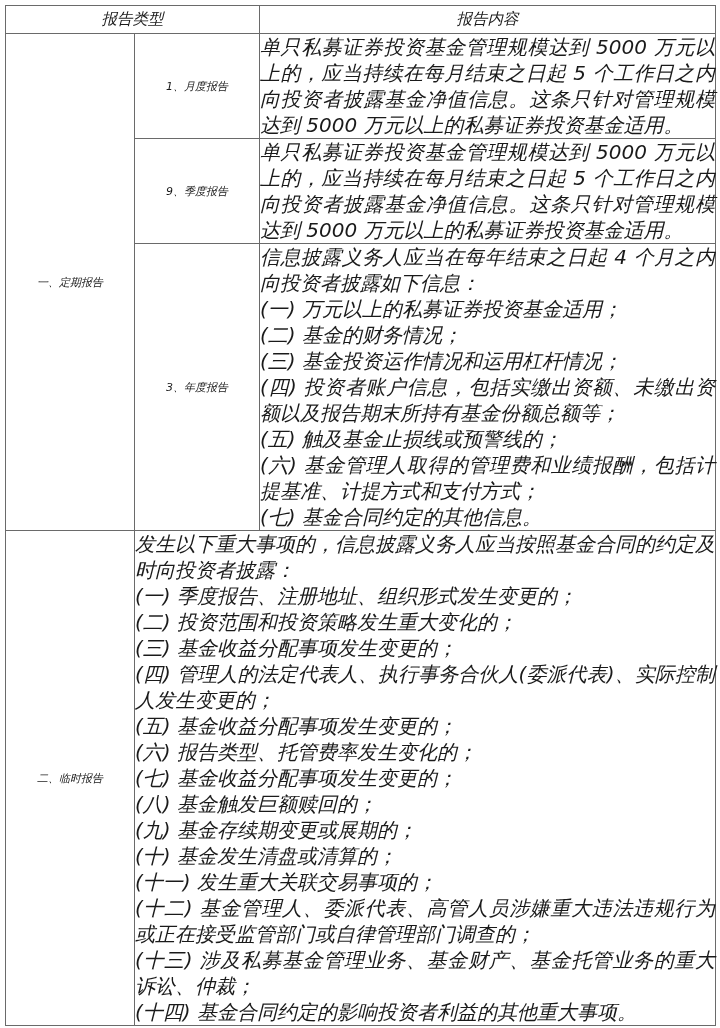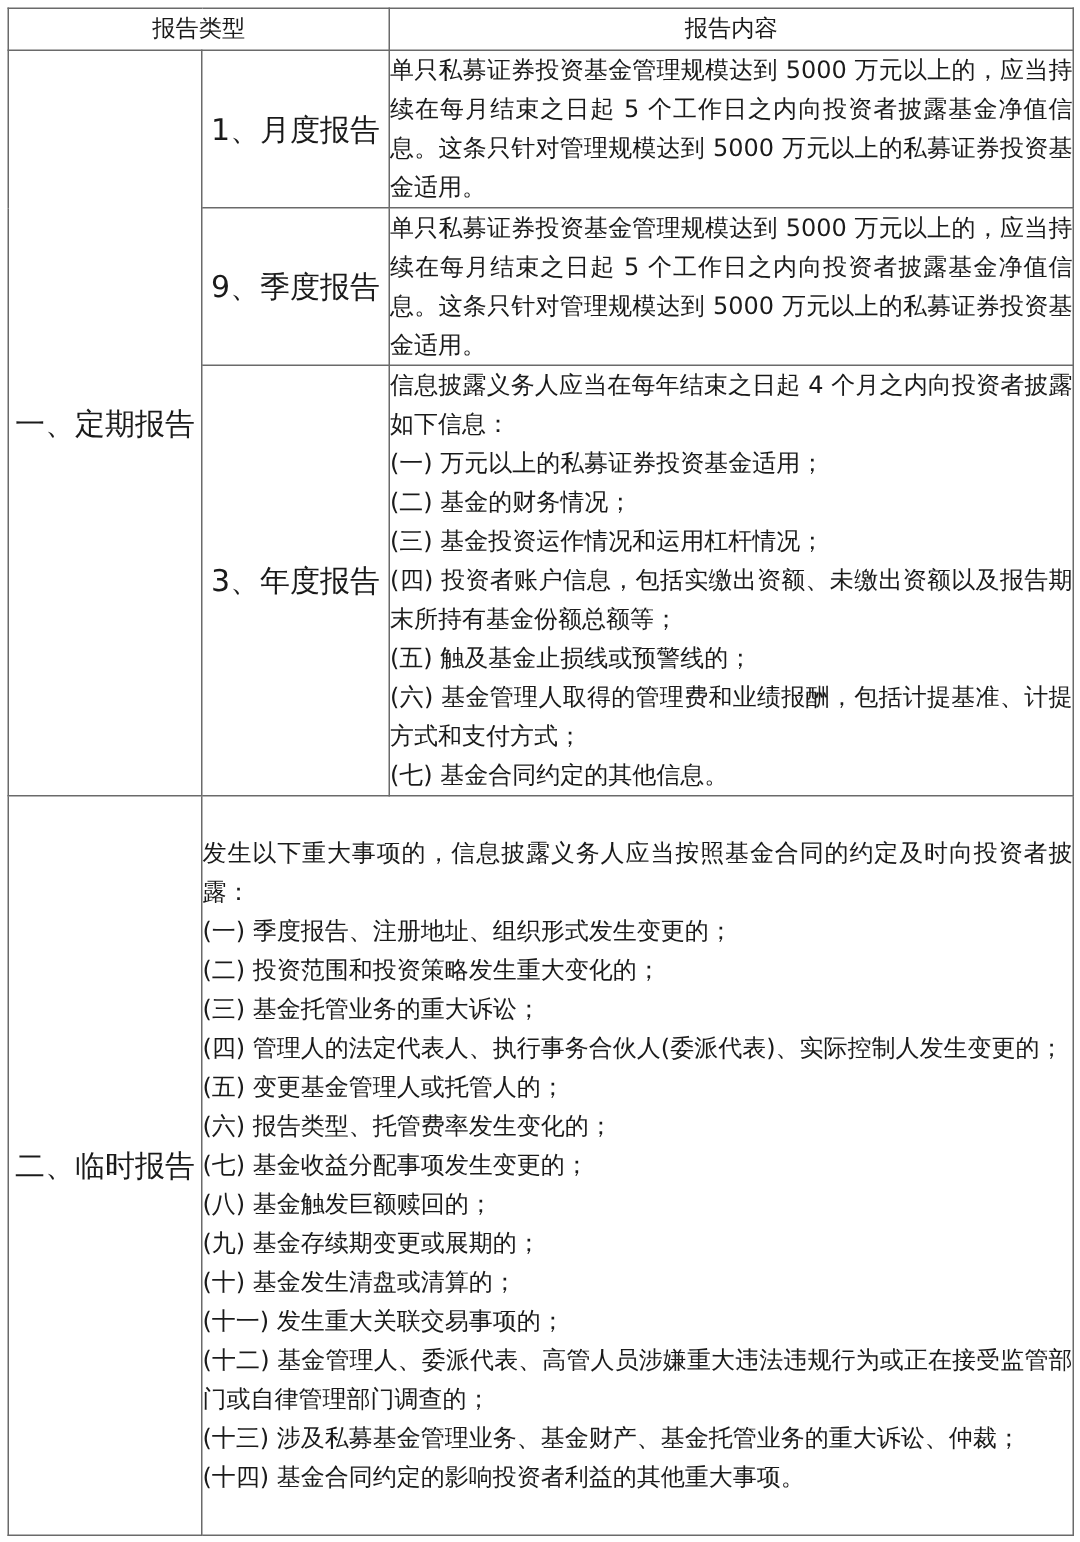--- a/index.html
+++ b/index.html
@@ -1,23 +1,23 @@
 <!DOCTYPE html>
 <html><head>
 <meta charset="utf-8">
 <style>
   html, body { margin: 0; padding: 0; background: #ffffff; }
   body { width: 720px; height: 1028px; position: relative; overflow: hidden;
          font-family: "DejaVu Sans", "Liberation Sans", sans-serif; color: #1a1a1a; }
   table.doc { position: absolute; left: 5px; top: 5px; width: 710px;
               border-collapse: collapse; table-layout: fixed; }
-  table.doc td, table.doc th { border: 1.5px solid #6a6a6a; padding: 0; vertical-align: middle; }
+  table.doc td, table.doc th { border: 1.5px solid #6a6a6a; padding: 0; vertical-align: middle; font-style: italic; }
   .hdr { height: 27px; font-weight: normal; font-size: 15.5px; text-align: center; }
-  .lbl { text-align: center; font-size: 20px; white-space: nowrap; }
-  .content { padding: 2px 6px 2px 8px; font-size: 16px; line-height: 26px; text-align: justify; }
+  .lbl { text-align: center; font-size: 11px; white-space: nowrap; }
+  .content { padding: 2px 6px 2px 8px; font-size: 20px; line-height: 26px; text-align: justify; }
   .content p { margin: 0; }
   col.c1 { width: 129px; }
   col.c2 { width: 125px; }
   col.c3 { width: 456px; }
 </style>
 </head>
 <body>
 
 <table class="doc">
   <colgroup>
@@ -59,23 +59,23 @@
       <p>(七) 基金合同约定的其他信息。</p>
     </td>
   </tr>
 
   <tr style="height:493px">
     <td class="lbl">二、临时报告</td>
     <td class="content" colspan="2">
       <p>发生以下重大事项的，信息披露义务人应当按照基金合同的约定及时向投资者披露：</p>
       <p>(一) 季度报告、注册地址、组织形式发生变更的；</p>
       <p>(二) 投资范围和投资策略发生重大变化的；</p>
-      <p>(三) 基金托管业务的重大诉讼；</p>
+      <p>(三) 基金收益分配事项发生变更的；</p>
       <p>(四) 管理人的法定代表人、执行事务合伙人(委派代表)、实际控制人发生变更的；</p>
-      <p>(五) 变更基金管理人或托管人的；</p>
+      <p>(五) 基金收益分配事项发生变更的；</p>
       <p>(六) 报告类型、托管费率发生变化的；</p>
       <p>(七) 基金收益分配事项发生变更的；</p>
       <p>(八) 基金触发巨额赎回的；</p>
       <p>(九) 基金存续期变更或展期的；</p>
       <p>(十) 基金发生清盘或清算的；</p>
       <p>(十一) 发生重大关联交易事项的；</p>
       <p>(十二) 基金管理人、委派代表、高管人员涉嫌重大违法违规行为或正在接受监管部门或自律管理部门调查的；</p>
       <p>(十三) 涉及私募基金管理业务、基金财产、基金托管业务的重大诉讼、仲裁；</p>
       <p>(十四) 基金合同约定的影响投资者利益的其他重大事项。</p>
     </td>

